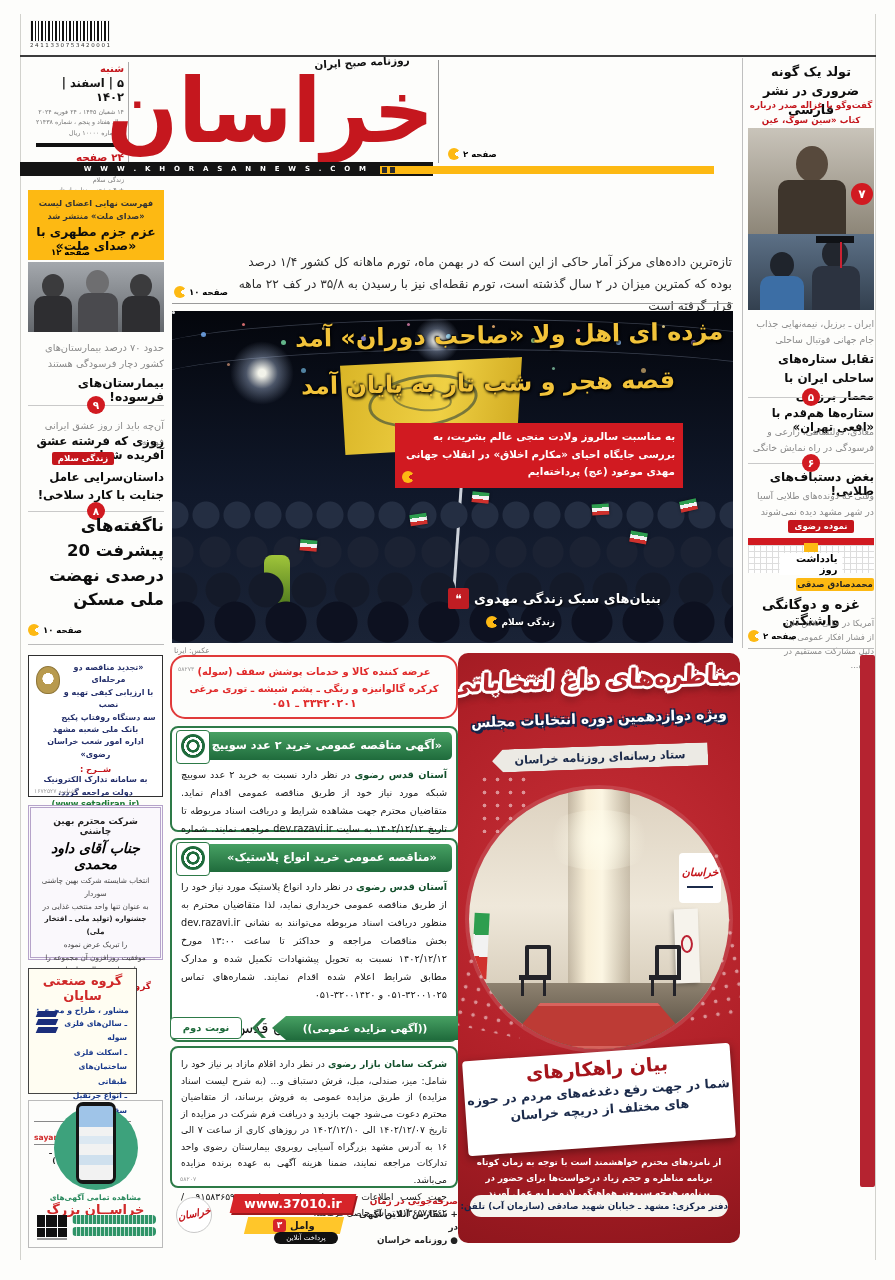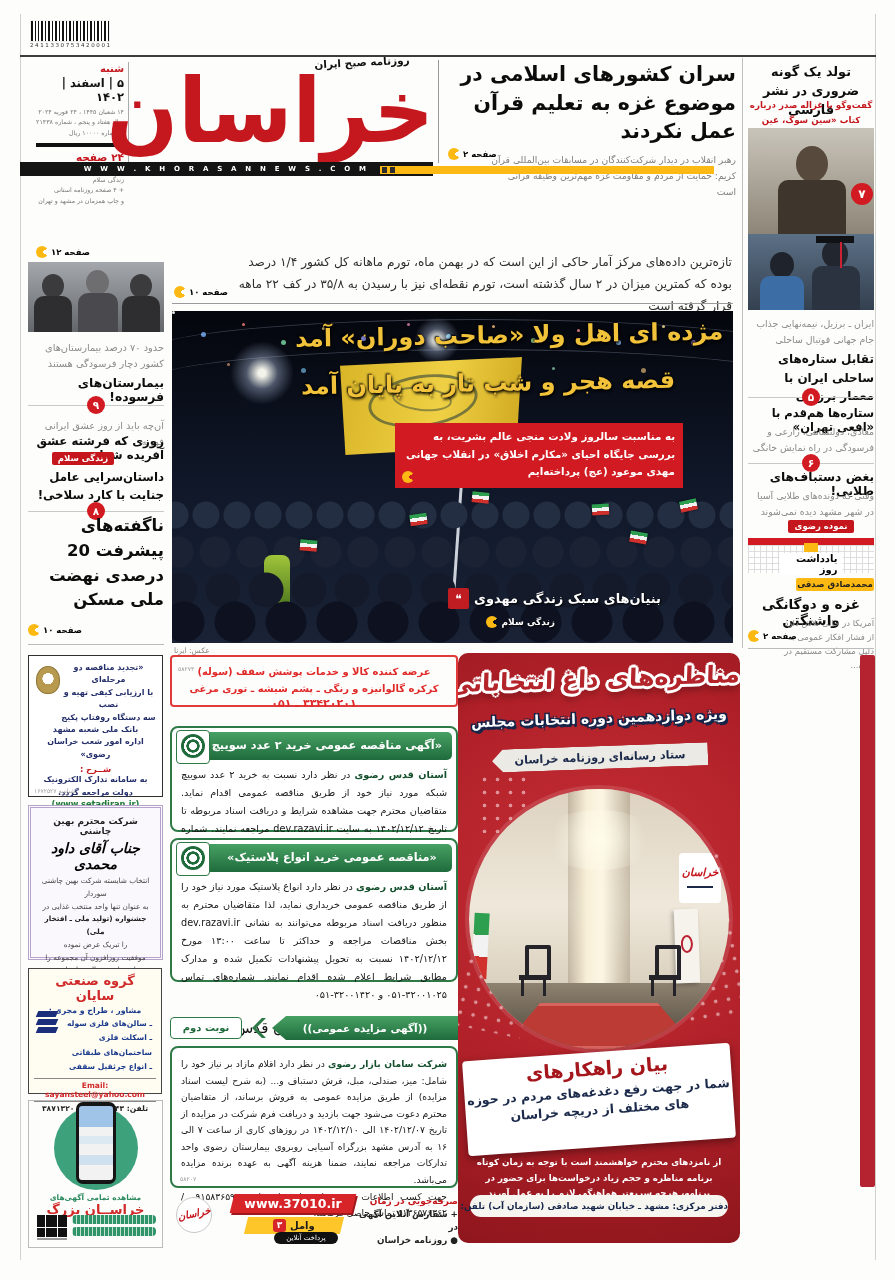--- a/index.html
+++ b/index.html
@@ -131,21 +131,21 @@
   .bank-t { font-size:8px; font-weight:bold; color:#25306b; text-align:center; line-height:1.55; }
   .bank-red { color:#c4161c; font-size:8.3px; font-weight:bold; text-align:center; margin-top:3px; }
   .bank-url { color:#1c7a34; font-size:8.3px; font-weight:bold; text-align:center; }
   .bank-f { font-size:8.2px; font-weight:bold; color:#111; text-align:center; margin-top:3px; }
   .tinycode { font-size:6px; color:#999; }
   #ad-congrats { left:28px; top:805px; width:135px; height:155px; border:3px double #b5a3c9; background:#faf8fc; padding:8px 5px 0; text-align:center; }
   .cg-to { font-size:9px; font-weight:bold; color:#222; }
   .cg-name { font-family:"DejaVu Serif", serif; font-style:italic; font-size:14px; font-weight:bold; margin:4px 0 3px; }
   .cg-line { font-size:7.3px; color:#444; line-height:1.75; }
   .cg-from { font-size:9px; font-weight:bold; color:#c4161c; margin-top:4px; }
-  #ad-sayan { left:28px; top:968px; width:134px; height:126px; border:1.5px solid #444; background:#fffdf2; padding:4px 5px 0; }
+  #ad-sayan { left:28px; top:968px; width:109px; height:126px; border:1.5px solid #444; background:#fffdf2; padding:4px 5px 0; }
   .sy-title { font-size:13px; font-weight:bold; color:#d02a2a; text-align:center; }
   .sy-sub { font-size:7.8px; font-weight:bold; color:#1a3a8c; text-align:center; margin:3px 0 2px; }
   .sy-item { font-size:7.6px; font-weight:bold; color:#1a3a8c; line-height:1.9; text-align:right; padding-right:4px; margin-left:26px; }
   .sy-logo { position:absolute; left:8px; top:42px; width:22px; height:26px; }
   .sy-logo i { position:absolute; left:0; width:20px; height:6px; background:#1b2e7b; transform:skewX(-24deg); }
   .sy-email { font-size:7.6px; font-weight:bold; color:#d02a2a; text-align:center; border-top:1px solid #888; margin-top:3px; padding-top:2px; }
   .sy-phone { font-size:7.6px; font-weight:bold; color:#222; text-align:center; border-top:1px solid #888; margin-top:2px; padding-top:2px; }
   #ad-app { left:28px; top:1100px; width:135px; height:148px; border:1px solid #bbb; padding:5px 0 0; text-align:center; }
   .app-circle { position:relative; width:84px; height:84px; border-radius:50%; background:#3da27c; margin:0 auto; }
   .app-phone { position:absolute; left:50%; top:-4px; transform:translateX(-50%); width:40px; height:82px; background:#151515; border-radius:7px; padding:4px 3px; }
@@ -154,36 +154,36 @@
   .app-l2 { font-size:13px; font-weight:bold; color:#d02a2a; }
   .app-foot { position:absolute; left:6px; bottom:6px; right:6px; height:26px; }
   .app-bars { position:absolute; right:0; top:0; width:84px; }
   .app-bars i { display:block; height:9px; border-radius:4px; background:#2f9468; margin-bottom:3px;
       background-image:linear-gradient(90deg, rgba(255,255,255,.7) 1px, rgba(0,0,0,0) 1px); background-size:4px 100%; }
   .klogo { position:absolute; left:2px; top:0; width:30px; height:22px; background:#111;
       background-image:linear-gradient(0deg, rgba(0,0,0,0) 0 9px, #fff 9px 10.5px, rgba(0,0,0,0) 10.5px), linear-gradient(90deg, rgba(0,0,0,0) 0 8px, #fff 8px 9.5px, rgba(0,0,0,0) 9.5px 20px, #fff 20px 21.5px, rgba(0,0,0,0) 21.5px); }
   .klogo-cap { position:absolute; left:2px; top:23px; width:30px; height:2px; background:#999; }
 
   
-  #ad-roof { left:170px; top:655px; width:288px; height:52px; border:2px solid #e03a3a; border-radius:4px; padding:6px 8px 0; }
+  #ad-roof { left:170px; top:655px; width:288px; height:64px; border:2px solid #e03a3a; border-radius:15px; padding:6px 8px 0; }
   .roof-l { font-size:10px; font-weight:bold; color:#e02a2a; text-align:center; line-height:1.7; }
   .roof-p { font-size:11px; font-weight:bold; color:#e02a2a; text-align:center; }
   #ad-roof .tinycode { position:absolute; left:6px; top:8px; }
   .gad { border:2px solid #2d7a47; border-radius:8px; background:#fff; }
   .gad-head { position:relative; height:28px; margin:4px 4px 0 4px; background:linear-gradient(#47a163,#1f6b3c); border-radius:5px 5px 5px 14px; }
   .gad-head .ht { position:absolute; right:10px; left:46px; top:0; bottom:0; color:#fff; font-weight:bold; font-size:11.3px; text-align:center; line-height:28px; white-space:nowrap; }
   .gad-logo { position:absolute; left:4px; top:2px; width:34px; height:34px; background:#fff; border:1px solid #2d7a47; border-radius:4px; z-index:2; }
   .gad-logo i { position:absolute; left:50%; top:48%; transform:translate(-50%,-50%); width:24px; height:24px; border-radius:50%;
       background:radial-gradient(circle at 50% 50%, #fff 0 22%, #1f6b3c 24% 38%, #fff 40% 52%, #1f6b3c 54% 100%); }
   .gad-body { padding:6px 9px 0; font-size:9.7px; color:#151515; line-height:1.85; text-align:justify; }
   .gad-lead { font-weight:bold; color:#14502c; }
   .gad-foot { display:flex; justify-content:space-between; align-items:flex-end; padding:0 9px 3px 7px; }
   .gad-sign { font-size:15px; font-weight:normal; color:#111; margin:15px auto; }
   #ad-g1 { left:170px; top:726px; width:288px; height:106px; }
-  #ad-g2 { left:170px; top:838px; width:288px; height:144px; }
+  #ad-g2 { left:170px; top:838px; width:288px; height:204px; }
   #ad-banner { left:170px; top:1016px; width:288px; height:24px; }
   #ad-banner .bar { position:absolute; right:0; top:0; width:186px; height:24px; background:linear-gradient(#47a163,#1f6b3c);
       clip-path:polygon(0 50%, 14px 0, 100% 0, 100% 100%, 14px 100%); color:#fff; font-size:10.5px; font-weight:bold; text-align:center; line-height:24px; }
   #ad-banner .chev { position:absolute; right:192px; top:2px; width:14px; height:20px; background:#2d7a47; clip-path:polygon(100% 0, 30% 50%, 100% 100%, 70% 100%, 0 50%, 70% 0); }
   #ad-banner .round { position:absolute; left:0; top:1px; width:72px; height:22px; background:#fff; border:1.5px solid #2d7a47; border-radius:4px;
       color:#1f6b3c; font-size:10px; font-weight:bold; text-align:center; line-height:20px; }
   #ad-g3 { left:170px; top:1046px; width:288px; height:142px; padding-top:2px; }
   #ad-g3 .gad-body { font-size:9.2px; line-height:1.8; }
   #ad-g3 .tinycode { position:absolute; left:8px; bottom:4px; }
 
@@ -266,24 +266,20 @@
     <div class="m-tiny">+ ۴ صفحه روزنامه استانی</div>
     <div class="m-tiny">و چاپ همزمان در مشهد و تهران</div>
   </div>
   <div id="mast-vline" class="abs"></div>
   <div id="mast-tagline" class="abs">روزنامه صبح ایران</div>
   <div id="mast-logo" class="abs">خراسان</div>
   <div id="site-bar" class="abs ltr">W W W . K H O R A S A N N E W S . C O M</div>
 
   <div id="ts-vline" class="abs"></div>
   <div id="rc-vline" class="abs"></div>
-  <div id="top-story" class="abs">
-    <div class="ts-title">سران کشورهای اسلامی در موضوع غزه به تعلیم قرآن عمل نکردند</div>
-    <div class="ts-lede">رهبر انقلاب در دیدار شرکت‌کنندگان در مسابقات بین‌المللی قرآن کریم: حمایت از مردم و مقاومت غزه مهم‌ترین وظیفه قرآنی است</div>
-  </div>
   <div id="ts-badge" class="abs pagebadge">
     <span>صفحه ۲</span>
     <i class="pac"></i>
   </div>
   <div id="ybar" class="abs">
     <div class="sq" style="left:2px"></div>
     <div class="sq" style="left:10px"></div>
   </div>
 
   <div id="mh-lede" class="abs">تازه‌ترین داده‌های مرکز آمار حاکی از این است که در بهمن ماه، تورم ماهانه کل کشور ۱/۴ درصد بوده که کمترین میزان در ۲ سال گذشته است، تورم نقطه‌ای نیز با رسیدن به ۳۵/۸ در کف ۲۲ ماهه قرار گرفته است</div>
@@ -325,20 +321,24 @@
       <span class="ctext">بنیان‌های سبک زندگی مهدوی</span>
       <span class="qmark">❝</span>
     </div>
     <div id="pcapbadge">
       <span>زندگی سلام</span>
       <i class="pac"></i>
     </div>
   </div>
   <div id="photo-credit" class="abs">عکس: ایرنا</div>
 
+  <div id="lc-yellow" class="abs">
+    <div class="lcy-kicker">فهرست نهایی اعضای لیست «صدای ملت» منتشر شد</div>
+    <div class="lcy-title">عزم جزم مطهری با «صدای ملت»</div>
+  </div>
   <div id="lcy-badge" class="abs pagebadge">
     <span>صفحه ۱۲</span>
     <i class="pac"></i>
   </div>
   <div id="lc-photo" class="abs">
     <div class="head" style="left:14px;top:12px;width:22px;height:24px"></div>
     <div class="torso" style="left:6px;top:34px;width:38px;height:36px"></div>
     <div class="head" style="left:58px;top:8px;width:23px;height:25px;background:#6e6e70"></div>
     <div class="torso" style="left:50px;top:31px;width:40px;height:39px;background:#4a4a4e"></div>
     <div class="head" style="left:102px;top:12px;width:22px;height:24px"></div>

